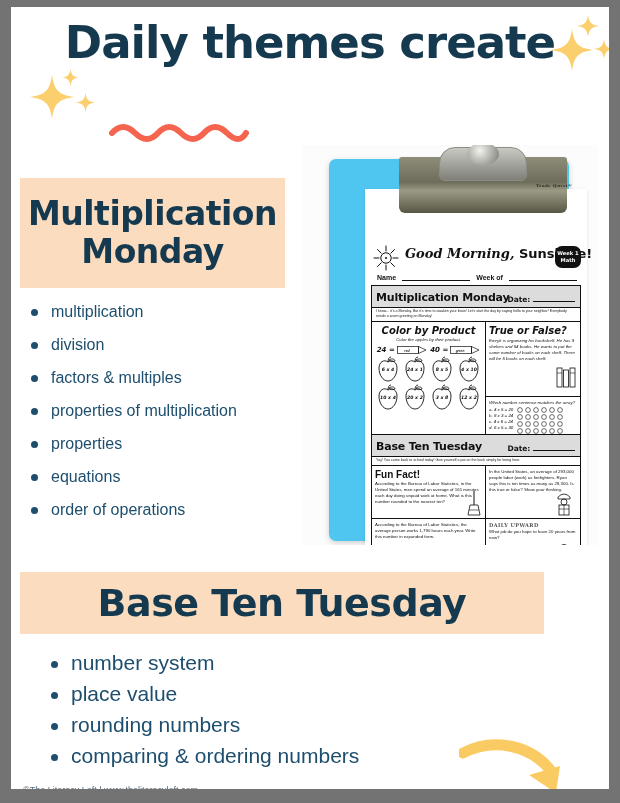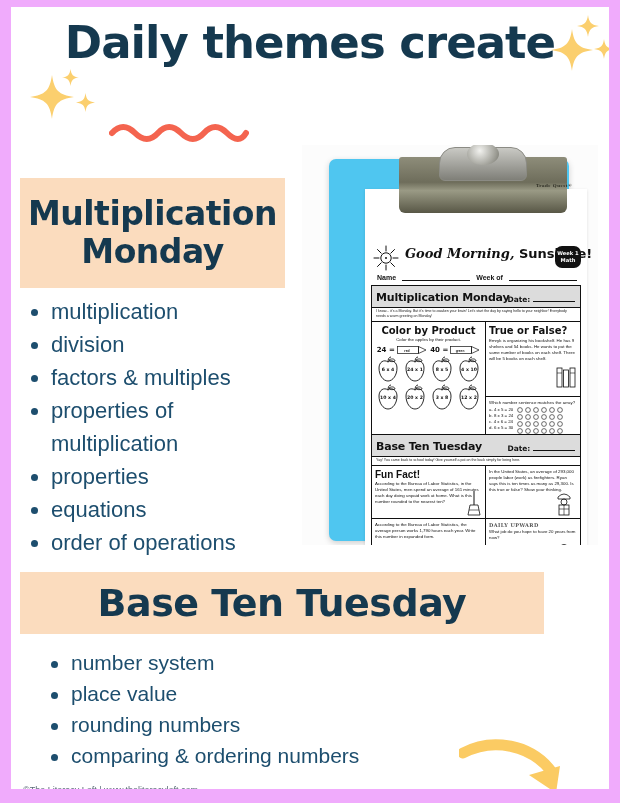--- a/index.html
+++ b/index.html
@@ -5,21 +5,21 @@
   * { box-sizing: border-box; margin: 0; padding: 0; }
   html, body {
     width: 620px; height: 803px;
     font-family: "Liberation Sans", sans-serif;
     background: #6BB5EE;
     overflow: hidden;
   }
   .page {
     position: relative;
     width: 620px; height: 803px;
-    background: #f0abfc;
+    background: #737373;
   }
   .inner {
     position: absolute;
     left: 11px; top: 7px;
     width: 598px; height: 782px;
     background: #ffffff;
     overflow: hidden;
   }
 
   
@@ -65,21 +65,21 @@
   
   ul.topics {
     position: absolute;
     list-style: none;
     color: #1D4E6E;
     font-family: "Liberation Sans", sans-serif;
   }
   ul.topics li {
     position: relative;
     padding-left: 30px;
-    font-size: 22px;
+    font-size: 16px;
     line-height: 33px;
   }
   ul.topics li::before {
     content: "";
     position: absolute;
     left: 10px; top: 14px;
     width: 7px; height: 7px;
     border-radius: 50%;
     background: #1D4E6E;
   }
@@ -220,21 +220,21 @@
   .sec-date {
     position: absolute; right: 5px; bottom: 3px;
     font-size: 7.5px; font-weight: bold;
     font-family: "DejaVu Sans", sans-serif;
   }
   .sec-date .ln { display: inline-block; width: 42px; border-bottom: 1px solid #111; }
   .sec-sub {
     font-size: 3.6px; line-height: 5px; padding: 1px 4px 2px 4px;
     border-bottom: 1px solid #111; color: #222;
   }
-  .cols { display: flex; }
+  .cols { display: flex; font-style: italic; }
   .colL { width: 114px; border-right: 1px solid #111; padding: 3px; }
   .colR { flex: 1; padding: 3px; }
 
   .cbp-title {
     text-align: center; font-family: "DejaVu Sans", sans-serif;
     font-weight: bold; font-size: 10px;
   }
   .cbp-sub { text-align: center; font-size: 4.4px; margin-top: 1px; }
   .crayons { display: flex; justify-content: space-around; margin: 4px 0 2px; align-items: center; }
   .crayon-eq { font-size: 7px; font-weight: bold; display: flex; align-items: flex-end; gap: 2px; font-family: "DejaVu Sans", sans-serif; }

